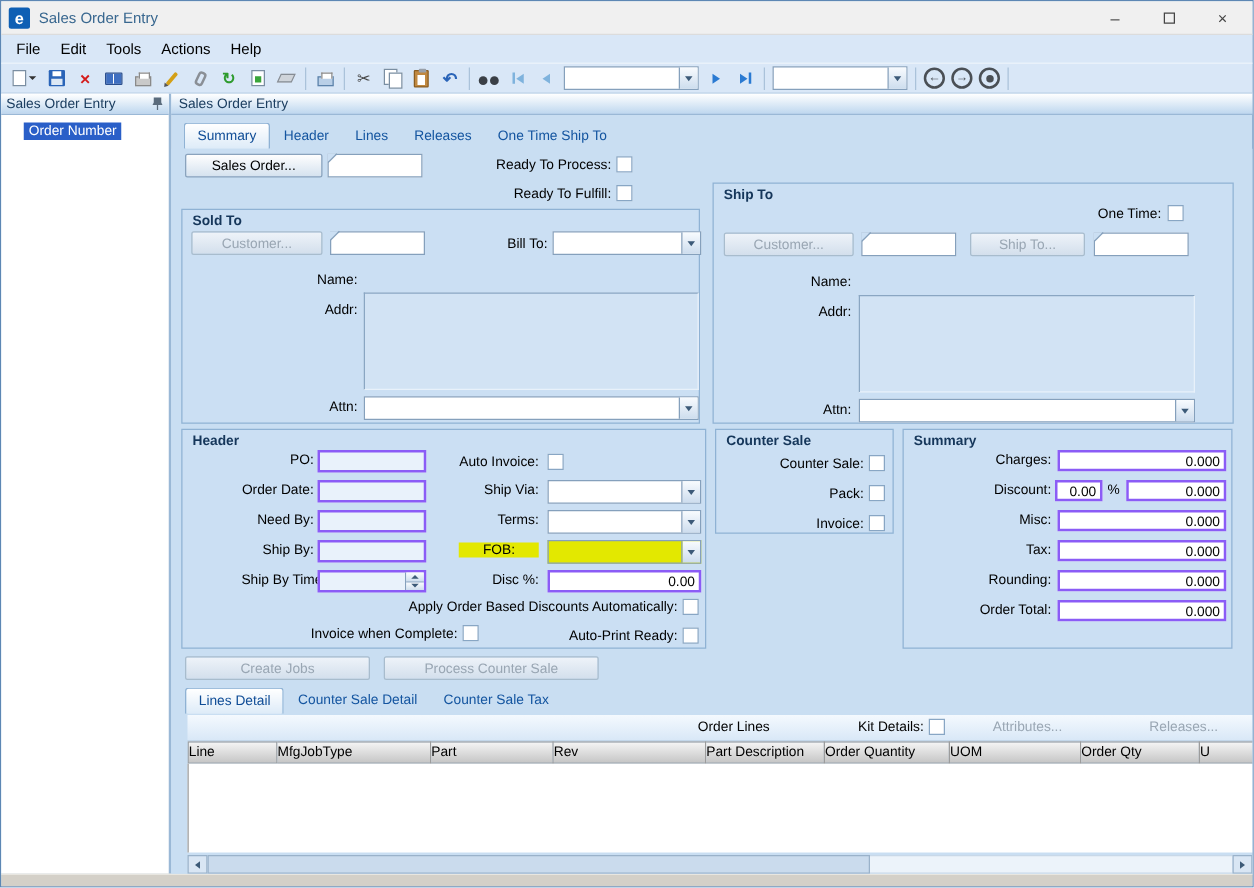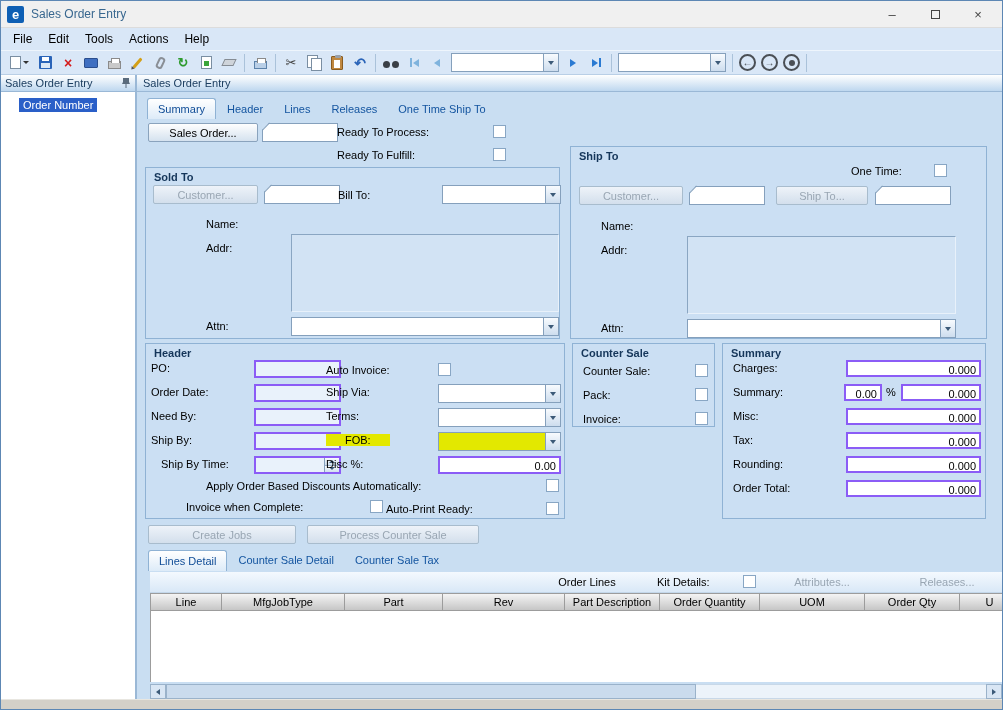--- a/index.html
+++ b/index.html
@@ -70,21 +70,21 @@
   .tree-sel{display:inline-block;background:#2a5fc8;color:#fff;padding:1px 4px}
   .main-panel{flex:1;display:flex;flex-direction:column;min-width:0}
   .doc-header{height:17px;background:linear-gradient(#ffffff,#bed7ef);border-bottom:1px solid #9ab8d6;display:flex;align-items:center;padding:0 6px;color:#1c3e60;flex:none}
   .tabstrip{height:27px;display:flex;align-items:flex-end;padding-left:10px;gap:1px;flex:none}
   .tab{padding:4px 10px 4px;color:#1455a0;cursor:default}
   .tab.active{background:linear-gradient(#ffffff,#ddebf8);border:1px solid #8fb2d4;border-bottom:none;border-radius:3px 3px 0 0;color:#0f4c96}
   .content{flex:1;position:relative;overflow:hidden;background:#c9def2}
 
   
   .lbl{position:absolute;white-space:nowrap;line-height:13px}
-  .r{}
+  .r{text-align:right}
   .c{text-align:center}
   .fld{position:absolute;background:#fff;border:2px solid #8b5cf6}
   .fld.pale{background:#e9f2fb}
   .val{position:absolute;right:3px;top:2px}
   .grp{position:absolute;border:1px solid #8fb2d4;background:#cbdff3}
   .grp-title{position:absolute;top:3px;left:8px;font-weight:bold;color:#15365a}
   .chk{position:absolute;width:13px;height:13px;background:#fff;border:1px solid #88a6c4}
   .btn{position:absolute;display:flex;align-items:center;justify-content:center;background:linear-gradient(#fefefe,#d5e2ef);border:1px solid #8aa3bd;border-radius:2px}
   .btn.dis{color:#99a6b3;background:linear-gradient(#eef3f9,#d3dfec);border-color:#a8bccd}
   .combo{position:absolute;background:#fff;border:1px solid #85a0bc}
@@ -97,21 +97,21 @@
   .spin{position:absolute;top:0;right:0;bottom:0;width:15px;border-left:1px solid #85a0bc;display:flex;flex-direction:column}
   .spin span{flex:1;background:linear-gradient(#fafcfe,#cfdfee);display:flex;align-items:center;justify-content:center}
   .spin span + span{border-top:1px solid #9ab2ca}
   .spin .up::after{content:"";border-left:3px solid transparent;border-right:3px solid transparent;border-bottom:3px solid #3c5a78}
   .spin .dn::after{content:"";border-left:3px solid transparent;border-right:3px solid transparent;border-top:3px solid #3c5a78}
   .flat-dis{position:absolute;color:#99a6b3}
 
   
   .lower-band{position:absolute;left:13px;right:0;top:453px;height:21px;background:linear-gradient(#f4f9fe,#d9e8f7);border-bottom:1px solid #c3d7ea}
   .grid-header{position:absolute;left:13px;top:474px;right:0;height:18px;display:flex;overflow:hidden}
-  .gh{flex:none;background:linear-gradient(#f4f4f4,#c6c6c6);border:1px solid #9c9c9c;border-left:none;text-align:center;padding-top:2px;height:18px}
+  .gh{flex:none;background:linear-gradient(#f4f4f4,#c6c6c6);border:1px solid #9c9c9c;border-left:none;text-align:left;padding-top:2px;height:18px}
   .gh:first-child{border-left:1px solid #9c9c9c}
   .grid-body{position:absolute;left:13px;top:492px;right:0;height:71px;background:#fff;border-left:1px solid #9c9c9c}
   .sb{position:absolute;left:13px;top:565px;right:0;height:15px;display:flex}
   .sb-btn{width:16px;height:15px;background:#d9e6f4;border:1px solid #9ab2ca;display:flex;align-items:center;justify-content:center;flex:none}
   .s-tri-l{width:0;height:0;border-top:3px solid transparent;border-bottom:3px solid transparent;border-right:4px solid #3c5a78}
   .s-tri-r{width:0;height:0;border-top:3px solid transparent;border-bottom:3px solid transparent;border-left:4px solid #3c5a78}
   .sb-thumb{width:530px;background:#cadbed;border:1px solid #9ab2ca;flex:none}
   .sb-track{flex:1;background:#ecf3fa;border-top:1px solid #c8d8e8;border-bottom:1px solid #c8d8e8}
 
   .statusbar{height:10px;background:#d4d0c8;border-top:1px solid #e8e6e0;flex:none}
@@ -356,21 +356,21 @@
           <div class="lbl r" style="left:10px;top:69px;width:108px">Invoice:</div>
           <span class="chk" style="left:122px;top:68px"></span>
         </div>
 
         <div class="grp" style="left:585px;top:224px;width:264px;height:176px">
           <div class="grp-title">Summary</div>
           <div class="lbl r" style="left:10px;top:18px;width:108px">Charges:</div>
           <div class="fld" style="left:123px;top:16px;width:135px;height:17px">
               <span class="val">0.000</span>
             </div>
-          <div class="lbl r" style="left:10px;top:42px;width:108px">Summary:</div>
+          <div class="lbl r" style="left:10px;top:42px;width:108px">Discount:</div>
           <div class="fld" style="left:121px;top:40px;width:38px;height:17px">
               <span class="val">0.00</span>
             </div>
           <div class="lbl" style="left:163px;top:42px">%</div>
           <div class="fld" style="left:178px;top:40px;width:80px;height:17px">
               <span class="val">0.000</span>
             </div>
           <div class="lbl r" style="left:10px;top:66px;width:108px">Misc:</div>
           <div class="fld" style="left:123px;top:64px;width:135px;height:17px">
               <span class="val">0.000</span>

